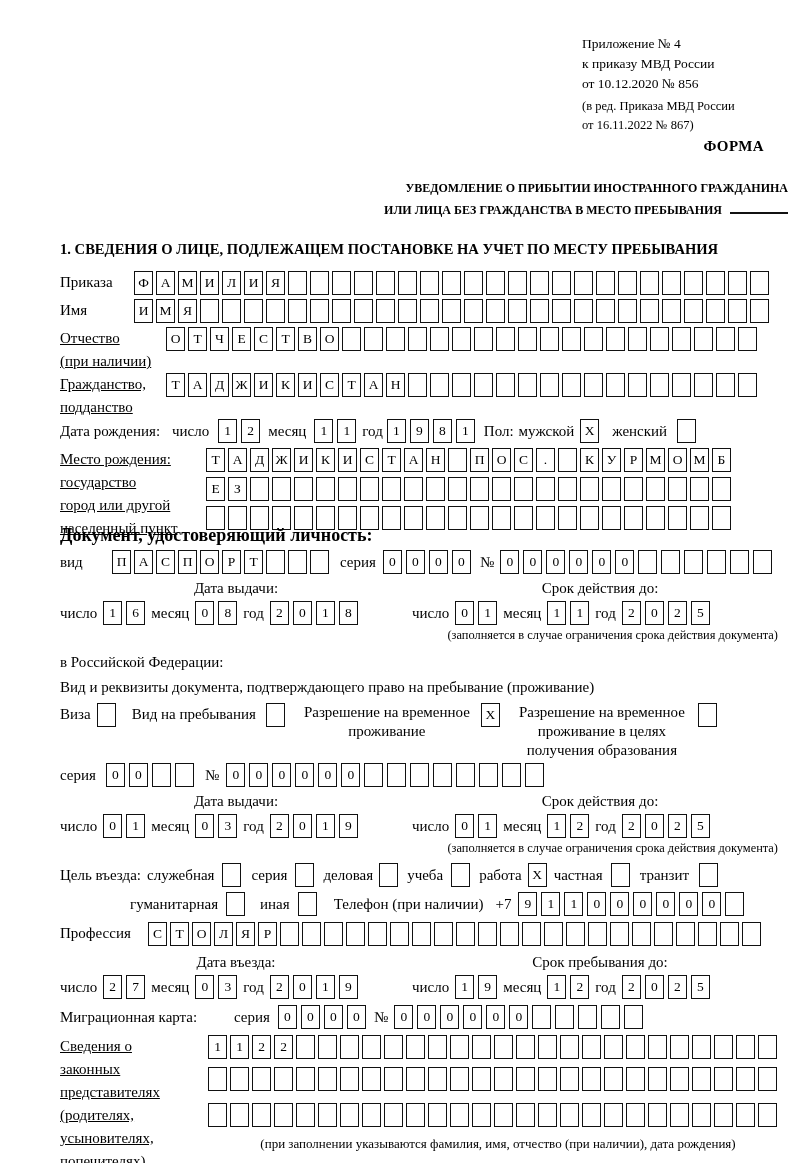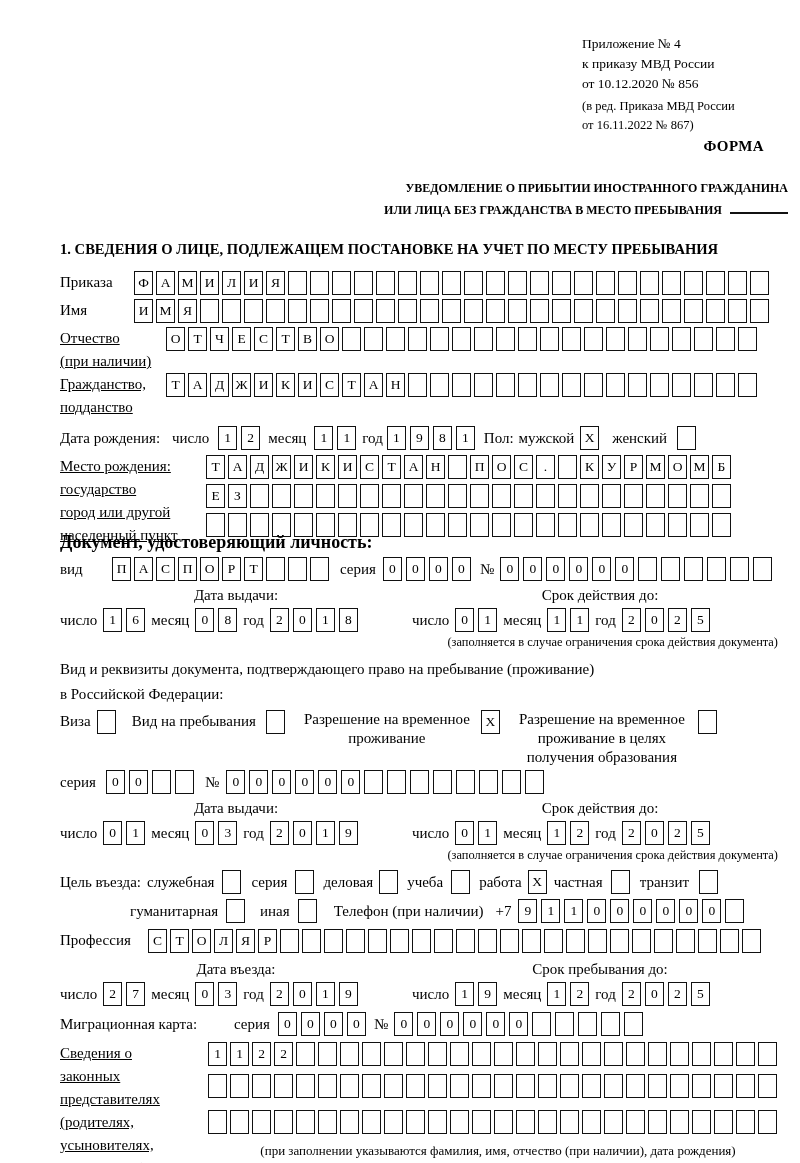--- a/index.html
+++ b/index.html
@@ -197,21 +197,21 @@
         <span class="cell"></span>
         <span class="cell"></span>
         <span class="cell"></span>
         <span class="cell"></span>
         <span class="cell"></span>
         <span class="cell"></span>
         <span class="cell"></span>
       </span>
   </div>
 
-  <div class="inl" style="margin-top:7px">
+  <div class="inl" style="">
     <span style="width:112px">Дата рождения:</span>
     <span>число</span>
     <span class="cells sp" style="margin:0 8px 0 9px">
         <span class="cell">1</span>
         <span class="cell">2</span>
       </span>
     <span>месяц</span>
     <span class="cells sp" style="margin:0 6px 0 8px">
         <span class="cell">1</span>
         <span class="cell">1</span>
@@ -405,22 +405,22 @@
             <span class="cell">0</span>
             <span class="cell">2</span>
             <span class="cell">5</span>
           </span>
       </div>
       <div class="small-note">(заполняется в случае ограничения срока действия документа)</div>
     </div>
   </div>
 
   <div class="intro">
+    <div>в Российской Федерации:</div>
     <div>Вид и реквизиты документа, подтверждающего право на пребывание (проживание)</div>
-    <div>в Российской Федерации:</div>
   </div>
 
   <div class="row" style="margin-top:3px">
     <span class="optlbl">Виза</span>
     <span class="cells" style="margin-left:6px">
         <span class="cell"></span>
       </span>
     <span class="optlbl" style="margin-left:16px">Вид на пребывания</span>
     <span class="cells" style="margin-left:10px">
         <span class="cell"></span>

